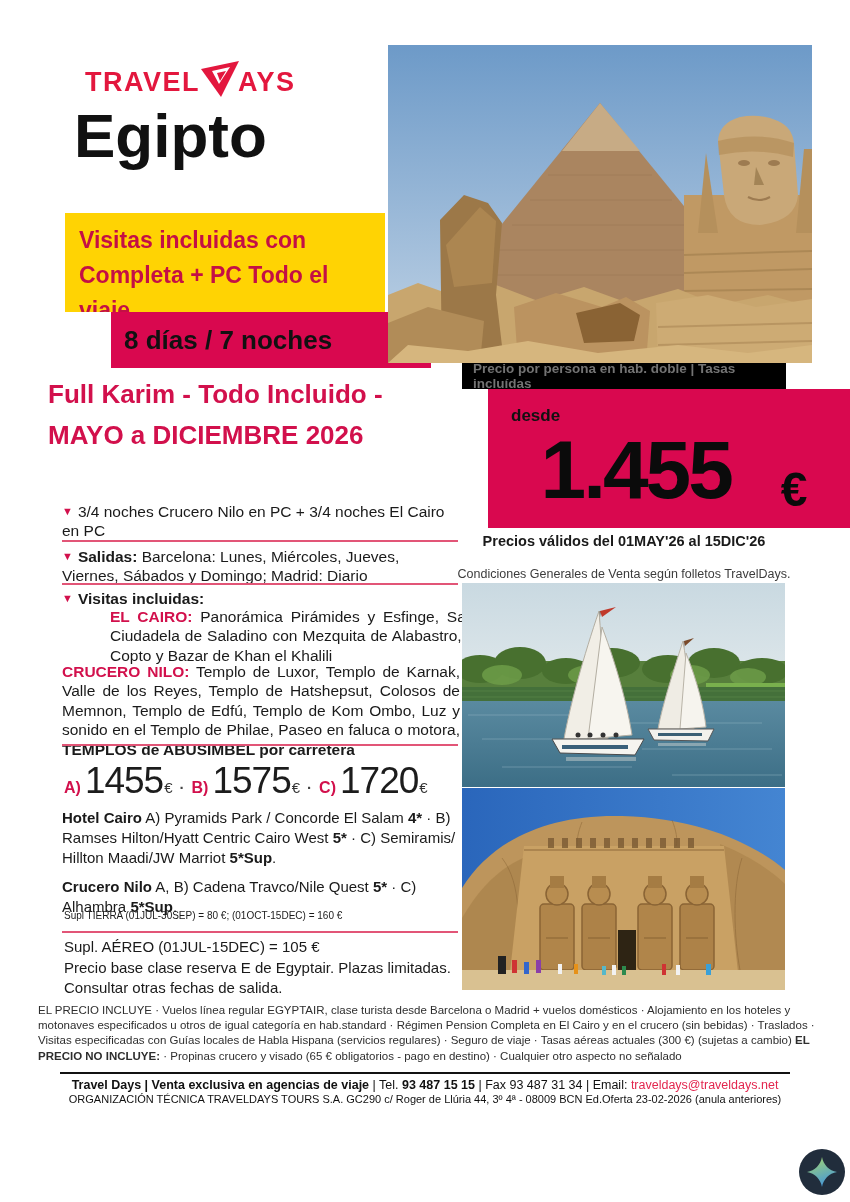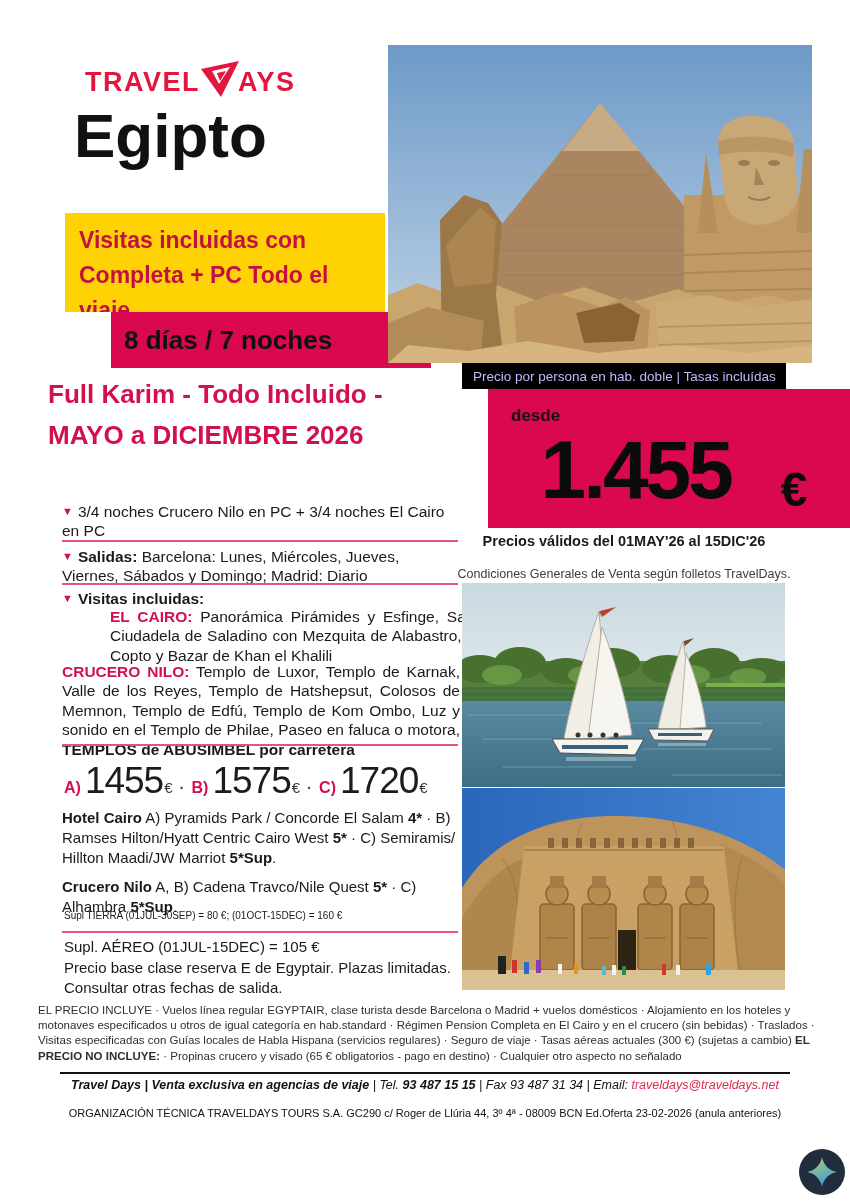--- a/index.html
+++ b/index.html
@@ -45,29 +45,29 @@
   .supl-tierra { position:absolute; left:64px; top:910px; width:400px; font-size:10px; }
   .supl-aereo { position:absolute; left:64px; top:938px; width:400px; font-size:15px; }
   .base-note { position:absolute; left:64px; top:958px; width:400px; font-size:15px; line-height:1.3; }
 
   
   .fine-print { position:absolute; left:38px; top:1003px; width:778px;
     font-size:11.5px; line-height:1.32; color:#2e2e2e; }
 
   
   .footer-rule { position:absolute; left:60px; top:1072px; width:730px; border-top:2px solid #111; }
-  .footer-l1 { position:absolute; left:0; top:1078px; width:850px; text-align:center; font-size:12.5px; color:#111;font-style:italic; }
+  .footer-l1 { position:absolute; left:0; top:1078px; width:850px; text-align:center; font-size:12.5px; color:#111; }
   .footer-l1 .mail { color:#e3264e; }
-  .footer-l2 { position:absolute; left:0; top:1093px; width:850px; text-align:center; font-size:11px; color:#111;margin-top:14px; }
+  .footer-l2 { position:absolute; left:0; top:1093px; width:850px; text-align:center; font-size:11px; color:#111; }
 
   
   .photo-top { position:absolute; left:388px; top:45px; width:424px; height:318px; }
   .bar-black { position:absolute; left:462px; top:363px; width:324px; height:26px;
     background:#000; display:flex; align-items:center; padding-left:11px; }
-  .bar-black .txt { color:#c4b5fd; font-weight:normal; font-size:13.5px; }
+  .bar-black .txt { color:#737373; font-weight:bold; font-size:13.5px; }
   .price-box { position:absolute; left:488px; top:389px; width:372px; height:139px; background:#d9084f; }
   .price-box .desde { position:absolute; left:23px; top:17px; color:#111; font-weight:bold; font-size:17px; }
   .price-box .amount-row { position:absolute; left:0; top:34px; width:100%;
     display:flex; justify-content:center; align-items:flex-end;gap:40px; }
   .price-box .amount { font-size:82px; font-weight:bold; color:#0b0b0b; letter-spacing:-3px; }
   .price-box .cur { font-size:48px; font-weight:bold; color:#0b0b0b; margin-left:10px; }
   .valid-1 { position:absolute; left:462px; top:533px; width:324px; text-align:center; font-weight:bold; font-size:14.5px; }
   .valid-2 { position:absolute; left:462px; top:551px; width:324px; text-align:center; font-weight:bold; font-size:14.5px; }
   .valid-3 { position:absolute; left:448px; top:567px; width:352px; text-align:center; font-size:12.5px; color:#3c3c3c; }
   .photo-mid { position:absolute; left:462px; top:583px; width:323px; height:204px; }

